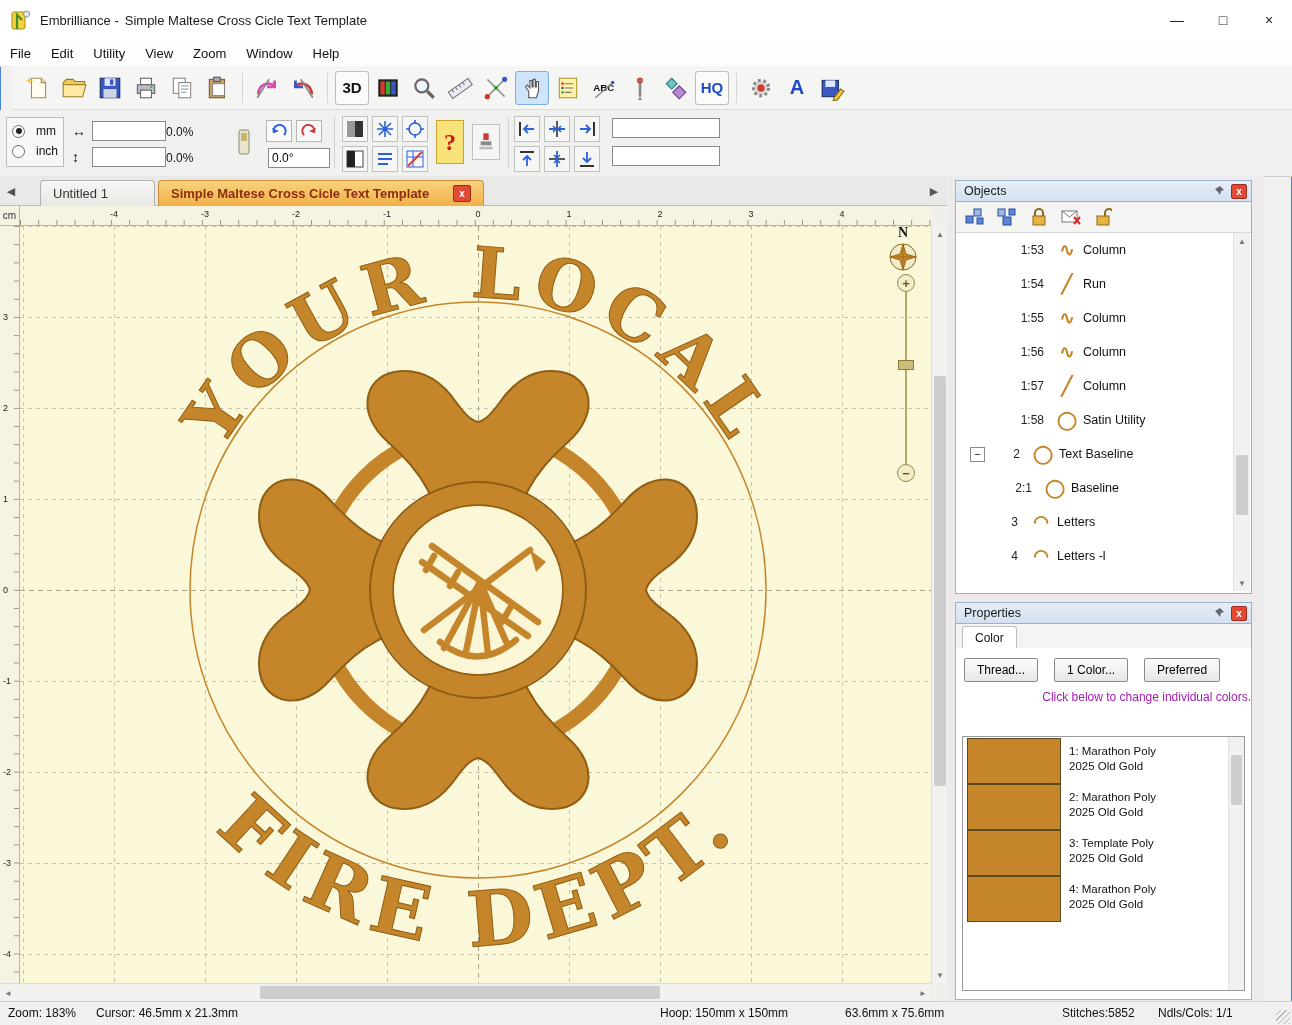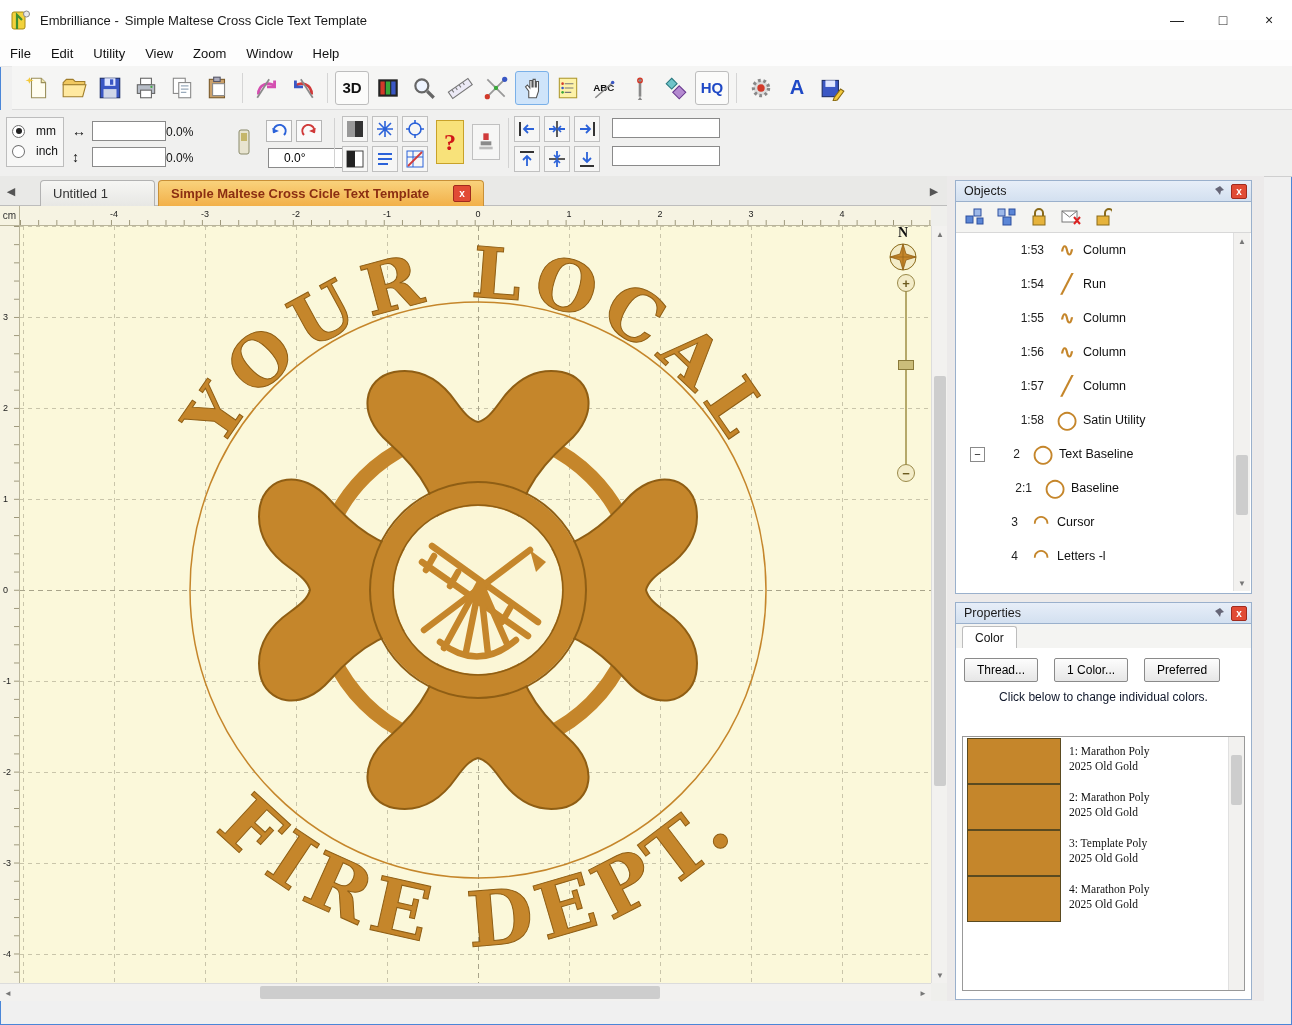--- a/index.html
+++ b/index.html
@@ -38,21 +38,21 @@
   .rdot{width:11px;height:11px;border-radius:50%;border:1px solid #707070;background:#fff;position:relative;}
   .rdot.checked::after{content:"";position:absolute;left:2.5px;top:2.5px;width:6px;height:6px;border-radius:50%;background:#222;}
   .tb-ic{position:absolute;font-size:14px;color:#111;}
   .tinput{position:absolute;width:66px;height:18px;border:1px solid #8a8a8a;background:#fff;
     font:12px "Liberation Sans",sans-serif;padding:0 3px;}
   .pct-label{position:absolute;font-size:12px;color:#111;}
   .linkicon{position:absolute;left:236px;top:16px;}
   .rotbtn{position:absolute;width:26px;height:22px;border:1px solid #b5b5b5;background:#fafafa;
     display:flex;align-items:center;justify-content:center;padding:0;}
   .anglebox{position:absolute;left:268px;top:38px;width:54px;height:18px;border:1px solid #8a8a8a;
-    background:#fff;font:12px "Liberation Sans",sans-serif;padding:0 15px;}
+    background:#fff;font:12px "Liberation Sans",sans-serif;padding:0 3px;}
   .minibtn{position:absolute;width:26px;height:26px;border:1px solid #c0c0c0;background:#f6f6f5;
     display:flex;align-items:center;justify-content:center;padding:0;}
   .minibtn svg{width:20px;height:20px;}
   .helpbtn{position:absolute;left:436px;top:10px;width:28px;height:44px;border:1px solid #c8a22a;
     background:#f8e27a;color:#d01818;font:bold 24px "Liberation Serif",serif;
     display:flex;align-items:center;justify-content:center;padding:0;}
   .vsep2{position:absolute;top:8px;width:1px;height:50px;background:#d2d2d2;}
   
   .leftcol{position:absolute;left:0;top:176px;width:947px;height:825px;}
   .tabbar{position:absolute;left:0;top:0;width:947px;height:30px;background:#e9e9e7;
@@ -137,26 +137,26 @@
   .props-panel{height:396px;}
   .props-tabs{height:24px;background:#f4f4f2;border-bottom:1px solid #bdbdbd;display:flex;
     align-items:flex-end;padding-left:6px;}
   .ptab{height:21px;border:1px solid #bdbdbd;border-bottom:1px solid #fff;background:#fff;
     border-radius:3px 3px 0 0;padding:0 12px;font-size:12px;display:flex;align-items:center;
     margin-bottom:-1px;}
   .props-body{position:absolute;left:0;top:45px;right:0;bottom:0;background:#fff;}
   .pbtn-row{display:flex;gap:16px;padding:10px 8px 6px 8px;}
   .pbtn{border:1px solid #8a8a8a;background:linear-gradient(#fdfdfd,#e6e6e6);font-size:12px;
     padding:4px 12px;border-radius:2px;}
-  .phint{text-align:center;font-size:12px;color:#0f172a;padding:2px 0 8px 0;}
+  .phint{text-align:right;font-size:12px;color:#a21caf;padding:2px 0 8px 0;}
   .color-list{position:absolute;left:6px;right:6px;top:88px;bottom:8px;border:1px solid #999;
     background:#fff;overflow:hidden;}
   .color-row{display:flex;align-items:flex-start;padding:1px 0 1px 4px;height:46px;box-sizing:border-box;}
   .swatch{width:92px;height:44px;border:1px solid #5a4a20;flex:0 0 auto;}
-  .color-labels{padding-left:8px;font-size:11.5px;line-height:15px;padding-top:6px;font-family:Liberation Serif, serif;}
+  .color-labels{padding-left:8px;font-size:11.5px;line-height:15px;padding-top:6px;}
   .cl-scroll{position:absolute;right:0;top:0;width:15px;bottom:0;background:#f2f1ef;border-left:1px solid #e0e0e0;}
   .cl-thumb{position:absolute;left:2px;top:18px;width:11px;height:50px;background:#cdcdcd;border-radius:2px;}
   
   .statusbar{position:absolute;left:0;top:1001px;width:1292px;height:24px;background:#f0f0f0;
     border-top:1px solid #d0d0d0;font-size:12px;color:#111;}
   .status-item{position:absolute;top:4px;white-space:nowrap;}
   .grip{position:absolute;right:2px;bottom:2px;width:14px;height:14px;
     background:repeating-linear-gradient(135deg,transparent 0 3px,#b5b5b5 3px 4px);}
 </style>
 </head>
@@ -700,21 +700,21 @@
 
             <span class="oid">2:1</span>
             <span class="oicon">◯</span>
             <span class="olabel">Baseline</span>
           </div>
 
           <div class="tree-row" style="padding-left:30px">
 
             <span class="oid">3</span>
             <span class="oicon">◠</span>
-            <span class="olabel">Cursor</span>
+            <span class="olabel">Letters</span>
           </div>
 
           <div class="tree-row" style="padding-left:30px">
 
             <span class="oid">4</span>
             <span class="oicon">◠</span>
             <span class="olabel">Letters -l</span>
           </div>
         </div>
       <div class="tree-scroll">
@@ -782,14 +782,23 @@
               </div>
             </div>
           <div class="cl-scroll">
             <div class="cl-thumb"></div>
           </div>
         </div>
       </div>
     </div>
   </div>
 
+  <div class="statusbar">
+    <span class="status-item" style="left:8px;">Zoom: 183%</span>
+    <span class="status-item" style="left:96px;">Cursor: 46.5mm x 21.3mm</span>
+    <span class="status-item" style="left:660px;">Hoop: 150mm x 150mm</span>
+    <span class="status-item" style="left:845px;">63.6mm x 75.6mm</span>
+    <span class="status-item" style="left:1062px;">Stitches:5852</span>
+    <span class="status-item" style="left:1158px;">Ndls/Cols: 1/1</span>
+    <div class="grip"></div>
+  </div>
 
 </div>
 
 </body></html>

